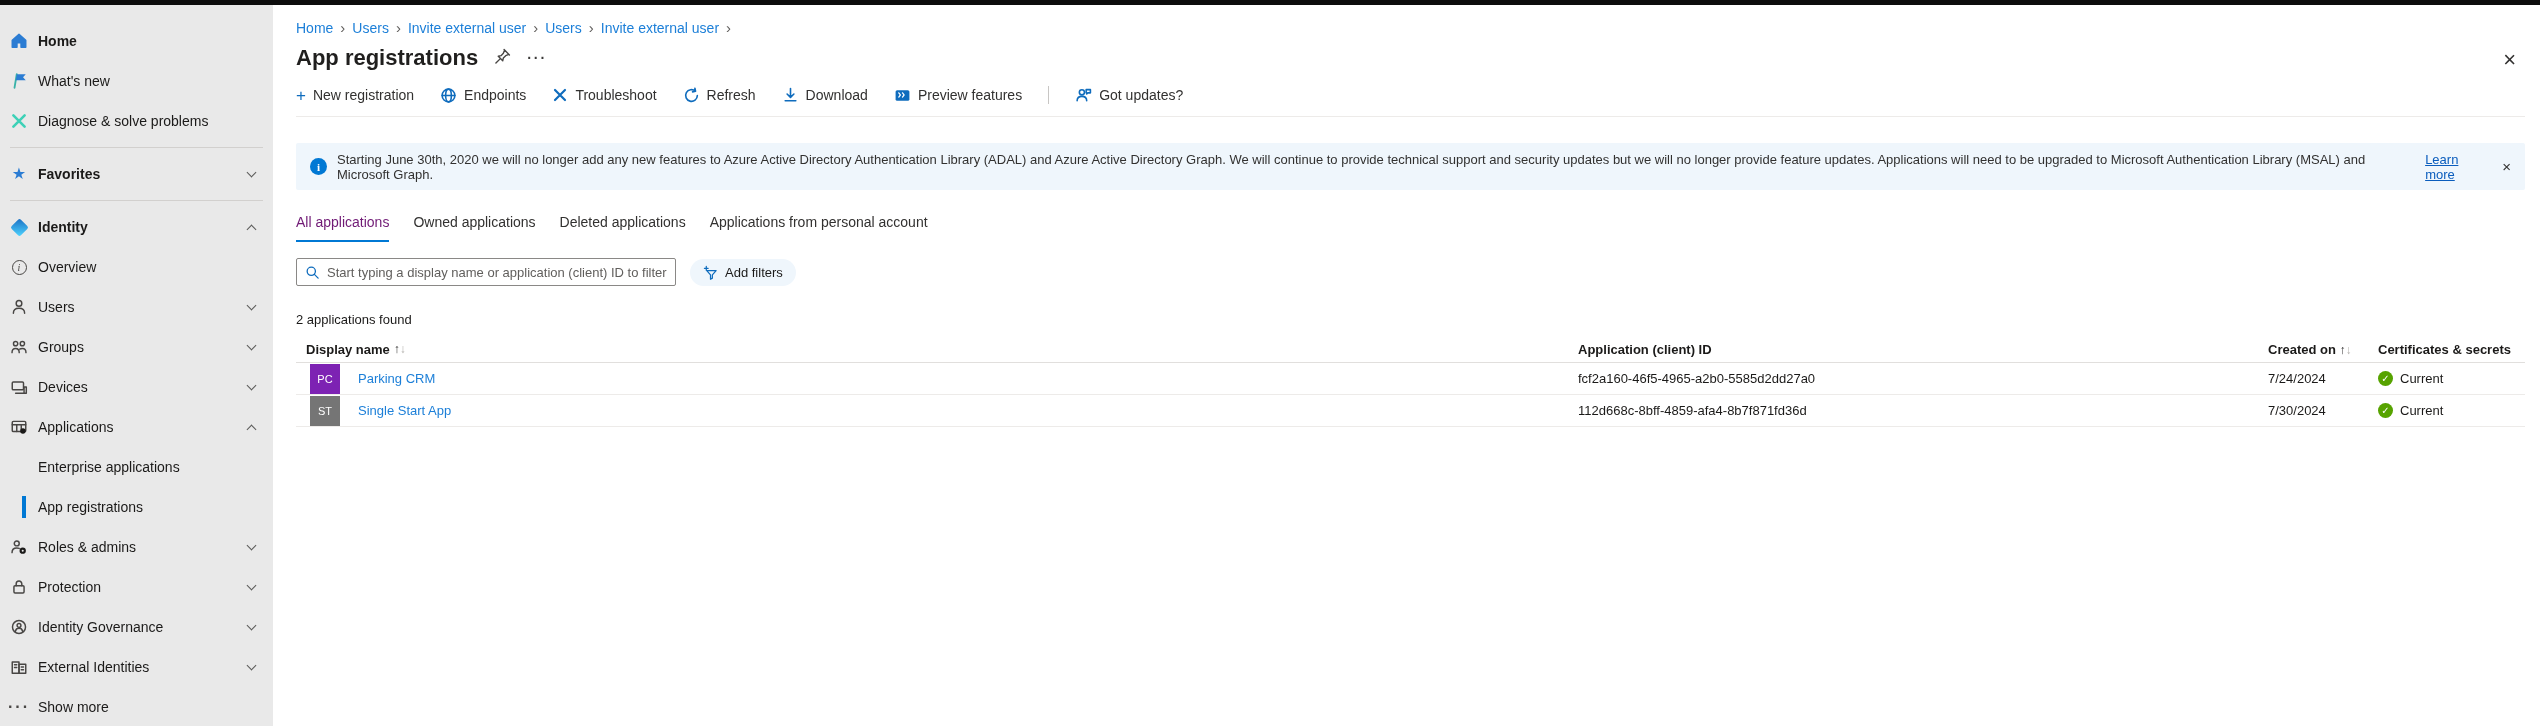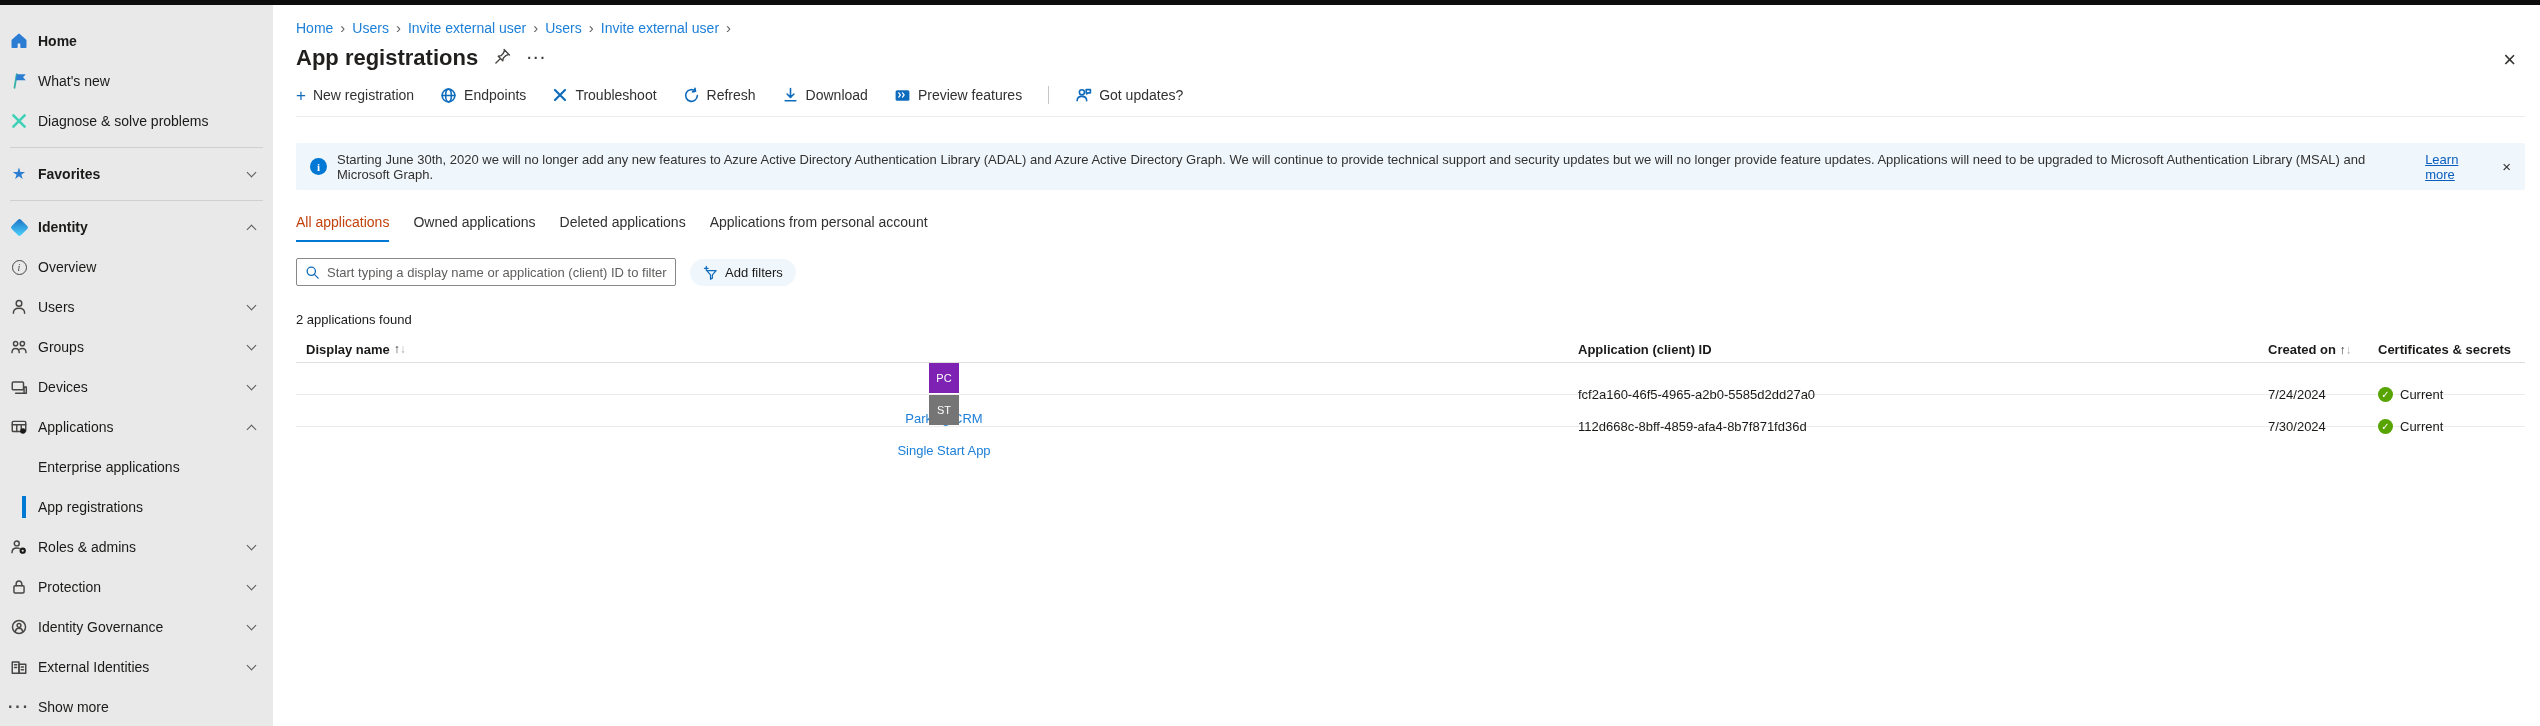--- a/index.html
+++ b/index.html
@@ -43,39 +43,39 @@
   .tb-ico { color:#0f6cbd; font-size:17px; line-height:1; display:flex; align-items:center; }
   .tb-sep { width:1px; height:18px; background:#c8c6c4; }
 
   .banner { margin-top:26px; background:#eff6fc; height:47px; display:flex; align-items:center; padding:0 14px; border-radius:2px; font-size:13px; color:#323130; }
   .info-icon { width:17px; height:17px; border-radius:50%; background:#0078d4; color:#fff; font-size:11px; font-weight:700; display:flex; align-items:center; justify-content:center; margin-right:10px; flex:none; font-family:"Liberation Serif",serif; }
   .banner a { color:#0b5dbd; text-decoration:underline; margin-left:4px; cursor:pointer; }
   .banner-close { margin-left:auto; font-size:15px; color:#323130; cursor:pointer; padding-left:12px; }
 
   .tabs { display:flex; margin-top:24px; gap:24px; }
   .tab { font-size:14px; color:#323130; padding-bottom:10px; cursor:pointer; border-bottom:2.5px solid transparent; }
-  .tab.active { color:#c2410c; border-bottom-color:#0078d4; }
+  .tab.active { color:#701a75; border-bottom-color:#0078d4; }
 
   .filter-row { display:flex; align-items:center; margin-top:16px; gap:14px; }
   .search-box { width:380px; height:28px; border:1px solid #8a8886; border-radius:2px; display:flex; align-items:center; padding:0 8px; background:#fff; }
   .search-box input { border:none; outline:none; flex:1; font-size:13px; color:#323130; margin-left:7px; font-family:"Liberation Sans",sans-serif; background:transparent; }
   .search-box input::placeholder { color:#605e5c; }
   .pill { height:27px; background:#eff6fc; border-radius:14px; display:flex; align-items:center; padding:0 13px; gap:7px; font-size:13px; color:#1b1a19; cursor:pointer; }
 
   .count { margin-top:26px; font-size:13px; color:#1b1a19; }
 
   .tbl { margin-top:9px; }
   .tbl-head, .tbl-row { display:grid; grid-template-columns:1282px 690px 110px auto; align-items:center; }
   .tbl-head { height:27px; border-bottom:1px solid #e1dfdd; font-size:13px; font-weight:700; color:#1b1a19; }
   .tbl-head .c1 { padding-left:10px; display:flex; align-items:center; gap:4px; }
   .sorts { font-size:12px; font-weight:400; }
   .sort-up { color:#323130; }
   .sort-dn { color:#b3b1ad; }
   .tbl-row { height:32px; border-bottom:1px solid #edebe9; font-size:13px; color:#1b1a19; cursor:pointer; }
-  .cell-name { display:flex; align-items:center; gap:18px; padding-left:14px; height:100%;flex-direction:column; }
+  .cell-name { display:flex; align-items:center; gap:18px; padding-left:14px; height:100%; }
   .avatar { width:30px; height:30px; color:#fff; font-size:11px; display:flex; align-items:center; justify-content:center; flex:none; }
   .app-link { color:#1c7fd8; text-decoration:none; cursor:pointer; }
   .status { display:flex; align-items:flex-start; gap:7px; }
   .check { width:15px; height:15px; border-radius:50%; background:#57a300; color:#fff; font-size:10px; display:flex; align-items:center; justify-content:center; }
   .check::after { content:"\2713"; }
 
   svg.ic { stroke:#484644; fill:none; stroke-width:1.3; stroke-linecap:round; stroke-linejoin:round; }
   svg.ic-b { stroke:#0f6cbd; fill:none; stroke-width:1.5; stroke-linecap:round; stroke-linejoin:round; }
 </style>
 </head>

